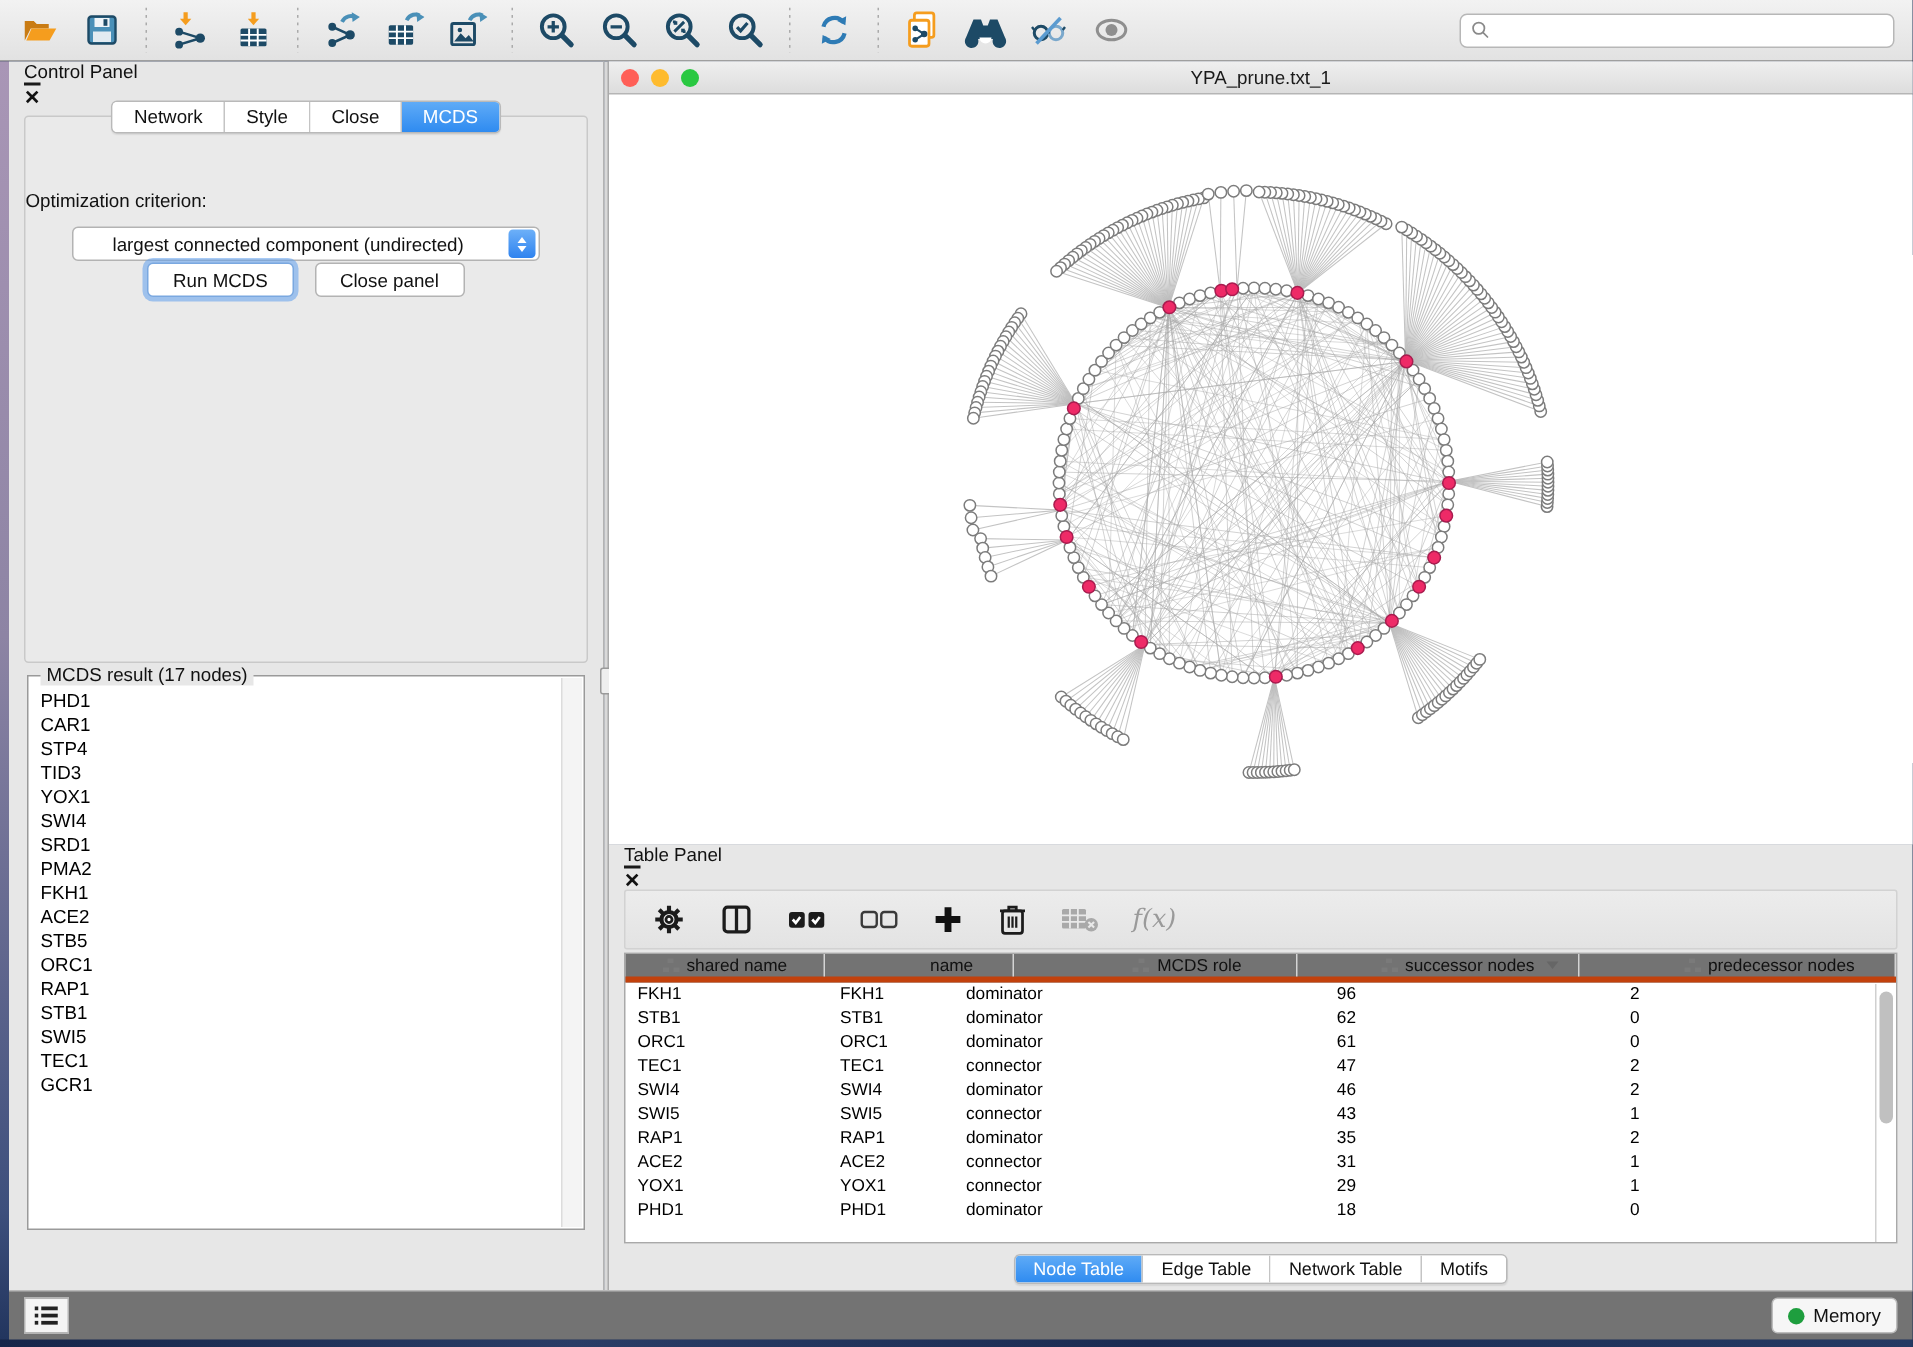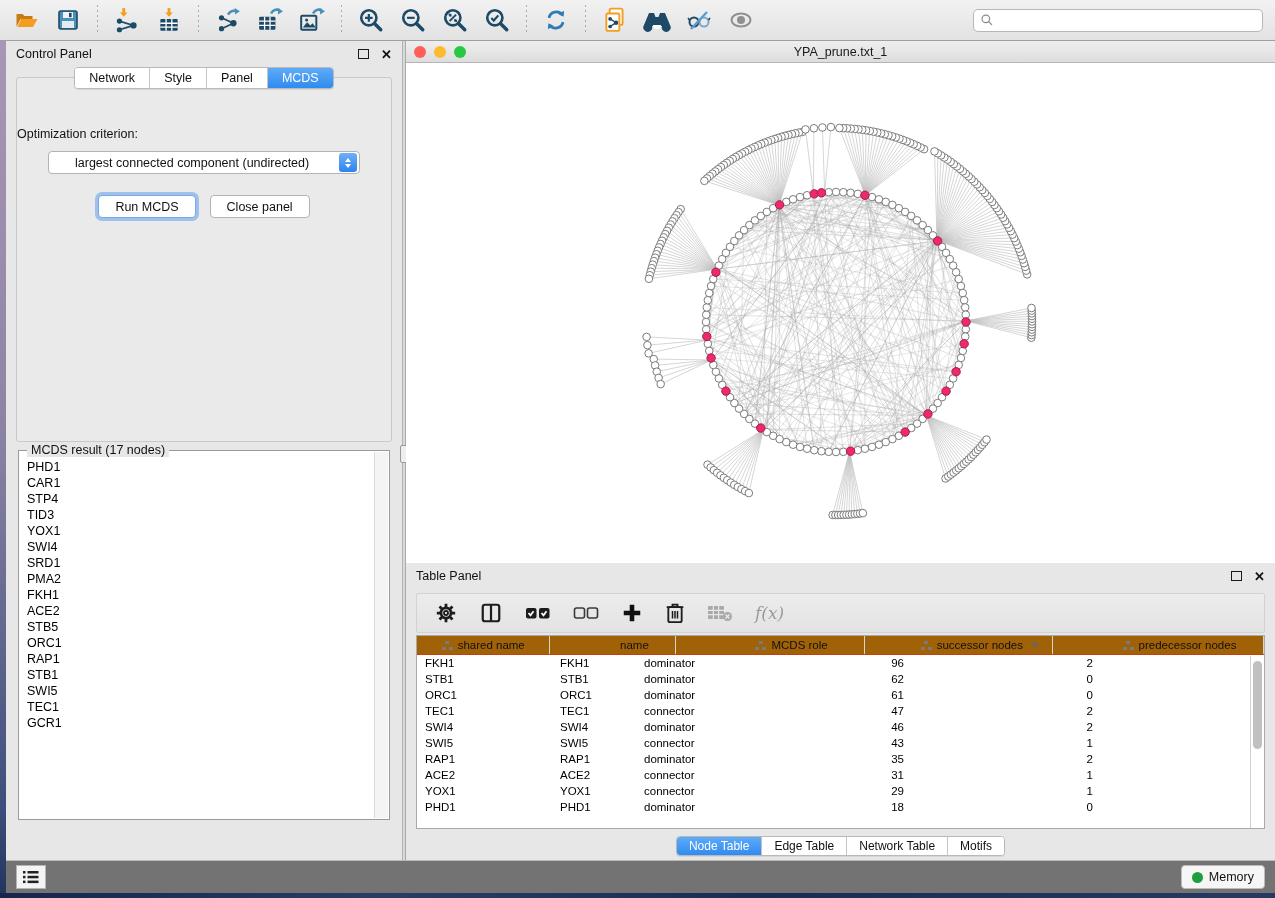--- a/index.html
+++ b/index.html
@@ -22,42 +22,42 @@
     background-image:linear-gradient(#aaa 40%, rgba(0,0,0,0) 0%);
     background-size:1px 5px; background-repeat:repeat-y; }
   .tb-spacer { flex:1; }
   #toolbar-search { width:290px; height:23px; background:#fff; border:1px solid #b7b7b7;
     border-radius:5px; display:flex; align-items:center; padding:0 6px; gap:4px; }
   #toolbar-search input { border:none; outline:none; flex:1; font-size:12px; background:transparent; }
 
   
   #control-panel { left:6px; top:41px; width:397px; height:819px; background:#e7e7e7;
     border-right:1px solid #b3b3b3; }
-  .panel-head { height:26px; display:flex; align-items:center; padding:0 10px; font-size:12.5px; color:#111; }
+  .panel-head { height:26px; display:flex; padding:0 10px; font-size:12.5px; color:#111;flex-direction:column; }
   .panel-head .ph-sp { flex:1; }
   .float-icon { width:11px; height:10px; border:1.5px solid #1a1a1a; display:inline-block; margin-right:12px; }
   .close-x { font-size:13px; font-weight:bold; color:#111; }
   .seg-row { display:flex; justify-content:center; position:relative; z-index:2; }
   .segbar { display:inline-flex; border:1px solid #b9b9b9; border-radius:4px; overflow:hidden;
     background:#fff; box-shadow:0 1px 1px rgba(0,0,0,.08); }
   .seg { padding:3px 14px; font-size:12.5px; color:#111; background:#fff; border-right:1px solid #c4c4c4; }
   .seg:last-child { border-right:none; }
   .seg.active { background:linear-gradient(#5fabf7,#2f8bf0); color:#fff; }
   #cp-card { margin:-12px 10px 0 10px; padding-top:26px; height:365px;
     border:1px solid #c9c9c9; border-radius:3px; background:#eaeaea; }
   #opt-label { text-align:left; font-size:12.5px; color:#111; margin-top:23px; }
   #dropdown { margin:10px auto 0 auto; width:312px; height:23px; background:#fff;
     border:1px solid #b3b3b3; border-radius:4px; display:flex; align-items:center; }
   #dropdown .dd-text { flex:1; font-size:12.5px; padding-left:26px; color:#111; }
   .dd-step { width:18px; height:19px; margin-right:2px; border-radius:3px;
     background:linear-gradient(#6db0f8,#2f83ef); display:flex; flex-direction:column;
     align-items:center; justify-content:center; gap:2px; }
   .dd-up { width:0;height:0;border-left:3.5px solid transparent;border-right:3.5px solid transparent;border-bottom:4px solid #fff; }
   .dd-dn { width:0;height:0;border-left:3.5px solid transparent;border-right:3.5px solid transparent;border-top:4px solid #fff; }
-  #cp-buttons { display:flex; justify-content:center; gap:14px; margin-top:21px; }
+  #cp-buttons { display:flex; justify-content:center; gap:14px; margin-top:1px; }
   .btn { height:23px; padding:0 16px; background:#fff; border:1px solid #b3b3b3; border-radius:4px;
     font-size:12.5px; color:#111; display:flex; align-items:center; }
   .btn.focused { box-shadow:0 0 0 3px rgba(94,158,236,.55); border-color:#7aa8e0; }
   #mcds-fieldset { margin:8px 12px 0 12px; height:370px; border:1px solid #9a9a9a;
     background:#fff; position:relative; }
   #mcds-legend { position:absolute; top:-8px; left:8px; background:#e7e7e7; padding:0 4px;
     font-size:12.5px; color:#111; }
   #mcds-list { position:absolute; left:1px; top:8px; right:15px; bottom:1px; overflow:hidden; }
   .list-item { font-size:12.5px; line-height:16px; padding-left:7px; color:#000; }
   #mcds-scroll { position:absolute; top:1px; right:1px; bottom:1px; width:14px;
@@ -75,21 +75,21 @@
   .tl { width:12px; height:12px; border-radius:50%; margin-right:8px; }
   #net-title { position:absolute; left:0; right:0; text-align:center; font-size:12.5px; color:#1a1a1a; }
   #net-canvas { width:869px; height:500px; background:#fff; }
 
   
   #table-panel { left:406px; top:563px; width:869px; height:297px; background:#e7e7e7; }
   #tp-toolbar { margin:4px 10px 0 10px; height:40px; display:flex; align-items:center; gap:22px;
     padding-left:18px; background:linear-gradient(#ececec,#e3e3e3); border:1px solid #d2d2d2; border-radius:2px; }
   .tp-ic { display:flex; align-items:center; justify-content:center; }
   #table-box { margin:2px 10px 0 10px; height:194px; background:#fff; border:1px solid #a9a9a9; position:relative; }
-  #thead { display:flex; height:19px; background:#a16207; border-bottom:1px solid #c2410c;gap:43px; }
+  #thead { display:flex; height:19px; background:#737373; border-bottom:4px solid #c2410c;gap:43px; }
   .th { display:flex; align-items:center; justify-content:center; gap:5px; font-size:11.5px; color:#111;
     border-right:1px solid #d4d4d4; position:relative; }
   .hdr-net-icon { width:11px; height:9px; position:relative; display:inline-block; }
   .hdr-net-icon::before { content:""; position:absolute; left:3.5px; top:0; width:4px; height:3px; background:#7a7a7a; }
   .hdr-net-icon::after { content:""; position:absolute; left:0; bottom:0; width:4px; height:3px; background:#7a7a7a;
     box-shadow:7px 0 0 #7a7a7a; }
   .sort-dn { width:0; height:0; border-left:4px solid transparent; border-right:4px solid transparent;
     border-top:5px solid #666; margin-left:3px; }
   .c0{width:135px}.c1{width:84px}.c2{width:147px}.c3{width:147px}.c4{width:170px}
   .trow { display:flex; height:16px; align-items:center; }
@@ -273,21 +273,21 @@
   <div class="panel-head">
     <span>Control Panel</span>
     <span class="ph-sp"></span>
     <span class="float-icon"></span>
     <span class="close-x">✕</span>
   </div>
   <div class="seg-row">
     <div class="segbar" id="cp-tabs">
         <span class="seg">Network</span>
         <span class="seg">Style</span>
-        <span class="seg">Panel</span>
+        <span class="seg">Close</span>
         <span class="seg active">MCDS</span>
       </div>
   </div>
   <div id="cp-card">
     <div id="opt-label">Optimization criterion:</div>
     <div id="dropdown">
       <span class="dd-text">largest connected component (undirected)</span>
       <span class="dd-step">
           <span class="dd-up"></span>
           <span class="dd-dn"></span>

